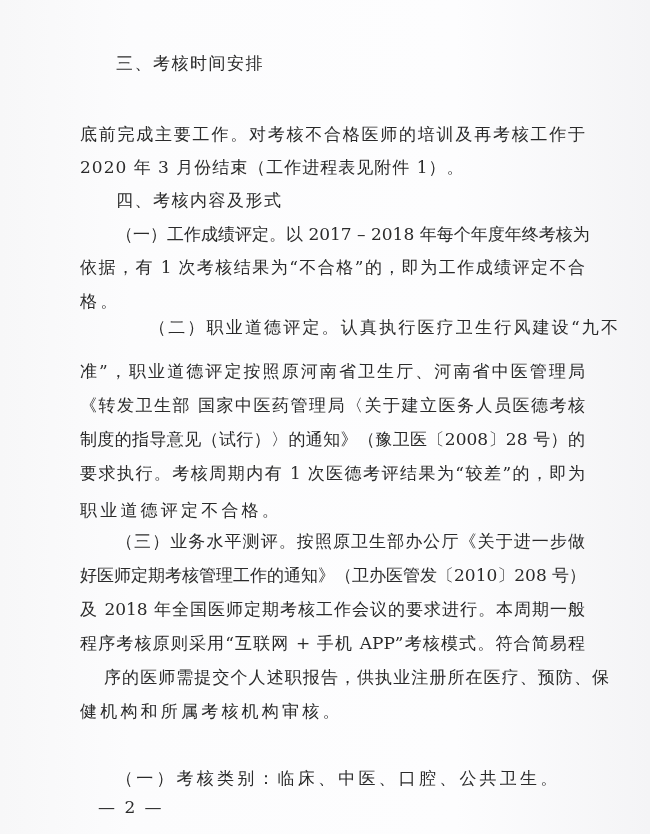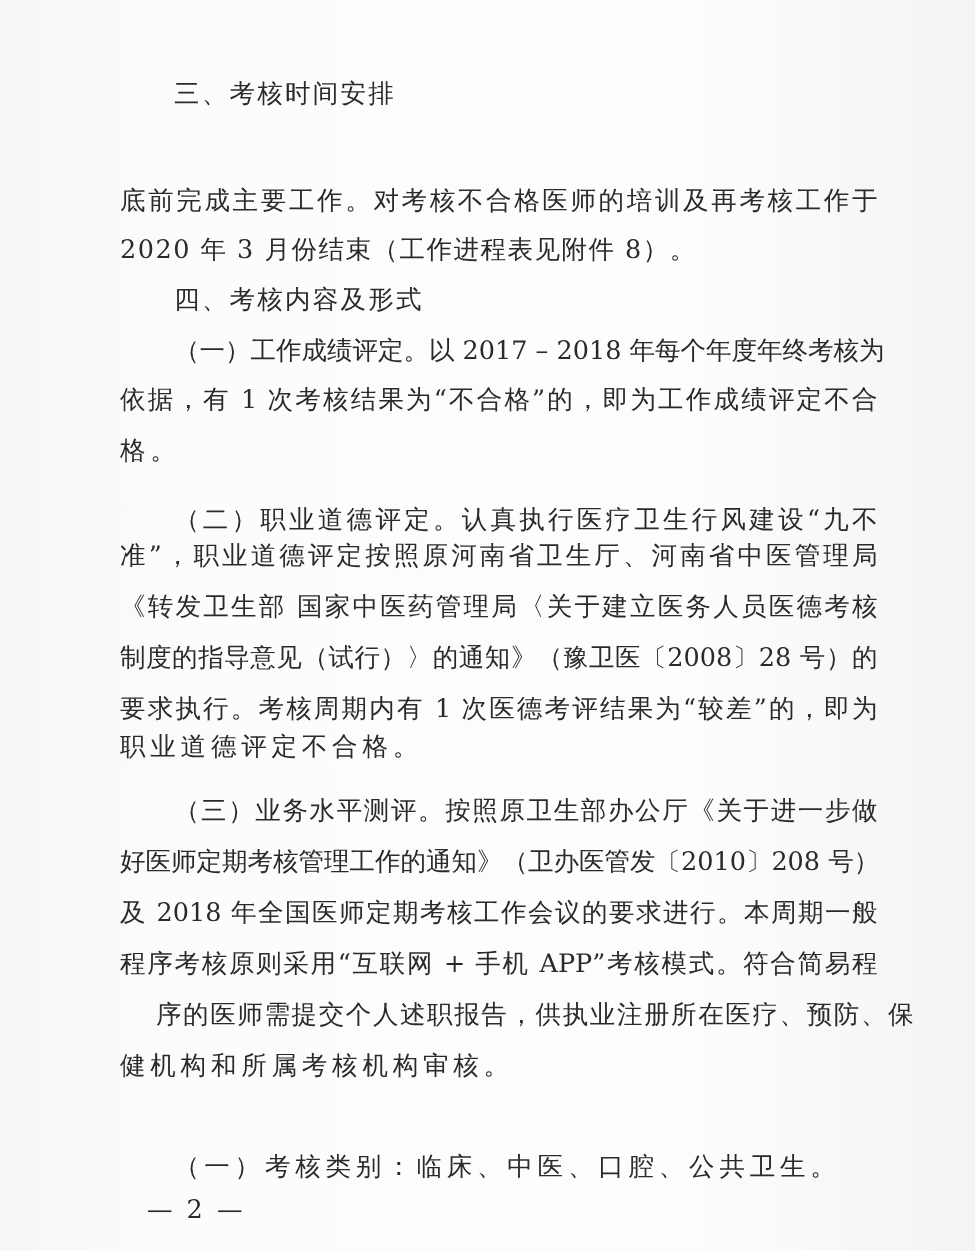--- a/index.html
+++ b/index.html
@@ -31,34 +31,34 @@
     font-size: 17px; line-height: 22px; letter-spacing: 2px;
   }
 </style>
 </head>
 <body>
 
 <div class="page">
 
   <div class="line indent heading" style="top:52px;">三、考核时间安排</div>
   <div class="line justify" style="top:123px;">底前完成主要工作。对考核不合格医师的培训及再考核工作于</div>
-  <div class="line" style="top:156px; letter-spacing:1px;">2020 年 3 月份结束（工作进程表见附件 8）。</div>
+  <div class="line" style="top:156px; letter-spacing:1px;">2020 年 3 月份结束（工作进程表见附件 1）。</div>
 
   <div class="line indent heading" style="top:189px;">四、考核内容及形式</div>
 
   <div class="line indent justify" style="top:223px;">（一）工作成绩评定。以 2017 – 2018 年每个年度年终考核为</div>
   <div class="line justify" style="top:256px;">依据，有 1 次考核结果为“不合格”的，即为工作成绩评定不合</div>
   <div class="line" style="top:290px;">格。</div>
 
-  <div class="line indent justify" style="top:336px;">（二）职业道德评定。认真执行医疗卫生行风建设“九不</div>
+  <div class="line indent justify" style="top:316px;margin-left:33px;">（二）职业道德评定。认真执行医疗卫生行风建设“九不</div>
   <div class="line justify" style="top:360px;">准”，职业道德评定按照原河南省卫生厅、河南省中医管理局</div>
   <div class="line justify" style="top:394px;">《转发卫生部  国家中医药管理局〈关于建立医务人员医德考核</div>
   <div class="line justify" style="top:428px;">制度的指导意见（试行）〉的通知》（豫卫医〔2008〕28 号）的</div>
   <div class="line justify" style="top:462px;">要求执行。考核周期内有 1 次医德考评结果为“较差”的，即为</div>
-  <div class="line" style="top:487px;font-family:Liberation Serif, serif;">职业道德评定不合格。</div>
+  <div class="line" style="top:500px;font-family:Liberation Serif, serif;">职业道德评定不合格。</div>
 
   <div class="line indent justify" style="top:530px;">（三）业务水平测评。按照原卫生部办公厅《关于进一步做</div>
   <div class="line justify" style="top:564px;">好医师定期考核管理工作的通知》（卫办医管发〔2010〕208 号）</div>
   <div class="line justify" style="top:598px;">及 2018 年全国医师定期考核工作会议的要求进行。本周期一般</div>
   <div class="line justify" style="top:632px;">程序考核原则采用“互联网 + 手机 APP”考核模式。符合简易程</div>
   <div class="line justify" style="top:666px;margin-left:24px;">序的医师需提交个人述职报告，供执业注册所在医疗、预防、保</div>
   <div class="line" style="top:700px;">健机构和所属考核机构审核。</div>
 
   <div class="line indent" style="top:767px;">（一）考核类别：临床、中医、口腔、公共卫生。</div>
 

